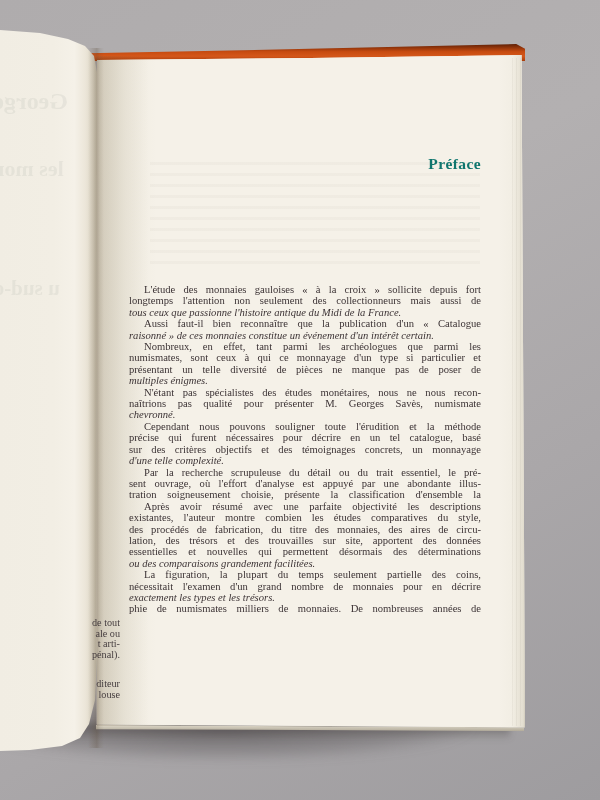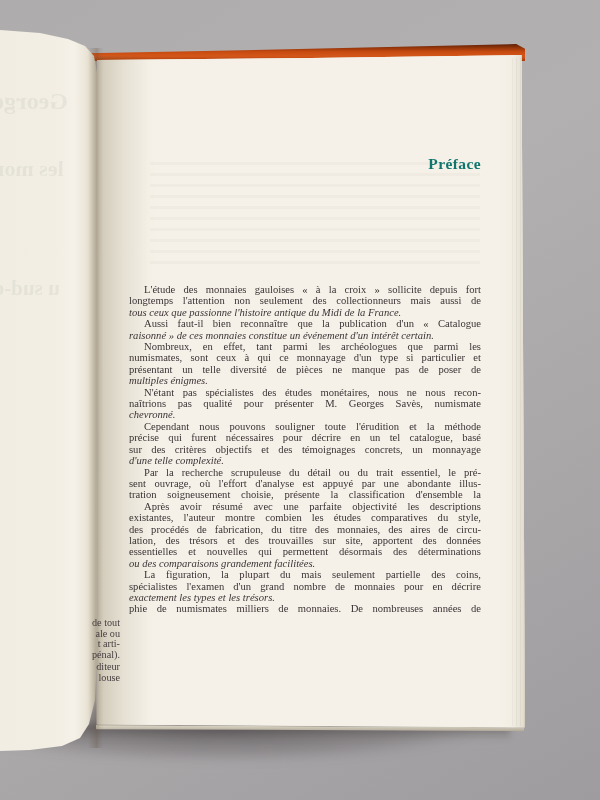--- a/index.html
+++ b/index.html
@@ -88,21 +88,21 @@
     height:11.42px;line-height:11.42px;
     text-align:justify;text-align-last:justify;
     white-space:normal;overflow:visible;
   }
   .body-text .line.first{text-indent:15px;}
   .body-text .line.endpara{text-align-last:left;font-style:italic;}
 
   .left-frags{position:absolute;left:0;width:77px;text-align:right;font-size:10.2px;color:#453d3f;padding-left:43px;}
   .left-frags .fline{height:10.7px;line-height:10.7px;white-space:nowrap;}
   .frag-a{top:618px;}
-  .frag-b{top:662px;}
+  .frag-b{top:679px;}
 </style>
 </head>
 <body>
 
 <div class="photo">
 
   <div class="floor-shadow"></div>
   <div class="edge-shadow-bottom"></div>
 
   <div class="cover-strip"></div>
@@ -142,22 +142,22 @@
       <div class="line endpara">d'une telle complexité.</div>
       <div class="line first">Par la recherche scrupuleuse du détail ou du trait essentiel, le pré-</div>
       <div class="line">sent ouvrage, où l'effort d'analyse est appuyé par une abondante illus-</div>
       <div class="line">tration soigneusement choisie, présente la classification d'ensemble la</div>
       <div class="line first">Après avoir résumé avec une parfaite objectivité les descriptions</div>
       <div class="line">existantes, l'auteur montre combien les études comparatives du style,</div>
       <div class="line">des procédés de fabrication, du titre des monnaies, des aires de circu-</div>
       <div class="line">lation, des trésors et des trouvailles sur site, apportent des données</div>
       <div class="line">essentielles et nouvelles qui permettent désormais des déterminations</div>
       <div class="line endpara">ou des comparaisons grandement facilitées.</div>
-      <div class="line first">La figuration, la plupart du mais seulement partielle des coins,</div>
-      <div class="line">spécialistes l'examen d'un grand nombre de monnaies pour en décrire</div>
+      <div class="line first">La figuration, la plupart du temps seulement partielle des coins,</div>
+      <div class="line">nécessitait l'examen d'un grand nombre de monnaies pour en décrire</div>
       <div class="line endpara">exactement les types et les trésors.</div>
       <div class="line">phie de numismates milliers de monnaies. De nombreuses années de</div>
     </div>
 
   <div class="left-frags frag-a">
       <div class="fline">de tout</div>
       <div class="fline">ale ou</div>
       <div class="fline">t arti-</div>
       <div class="fline">pénal).</div>
     </div>

